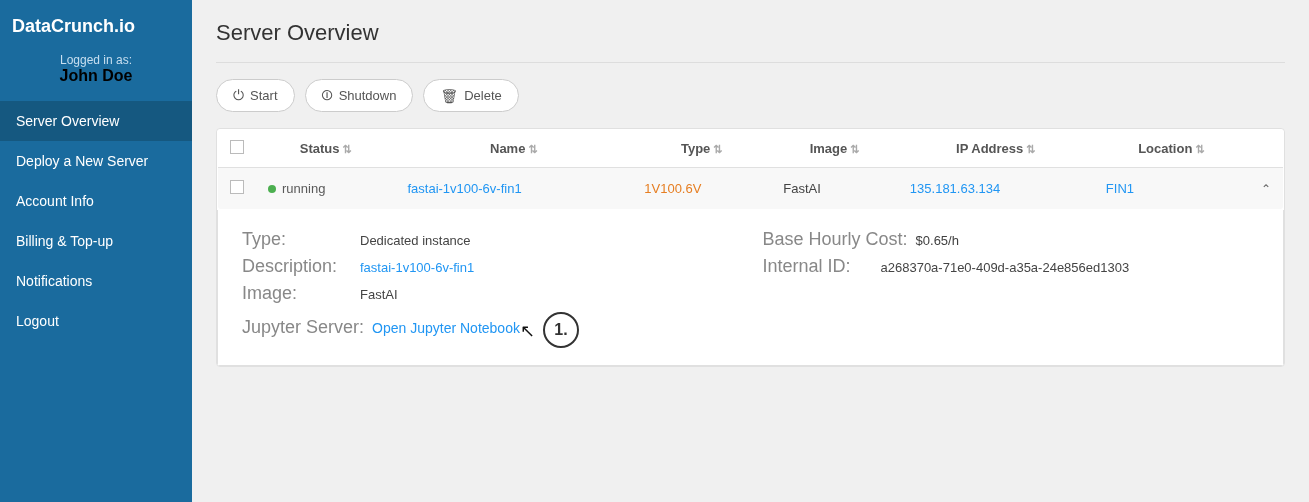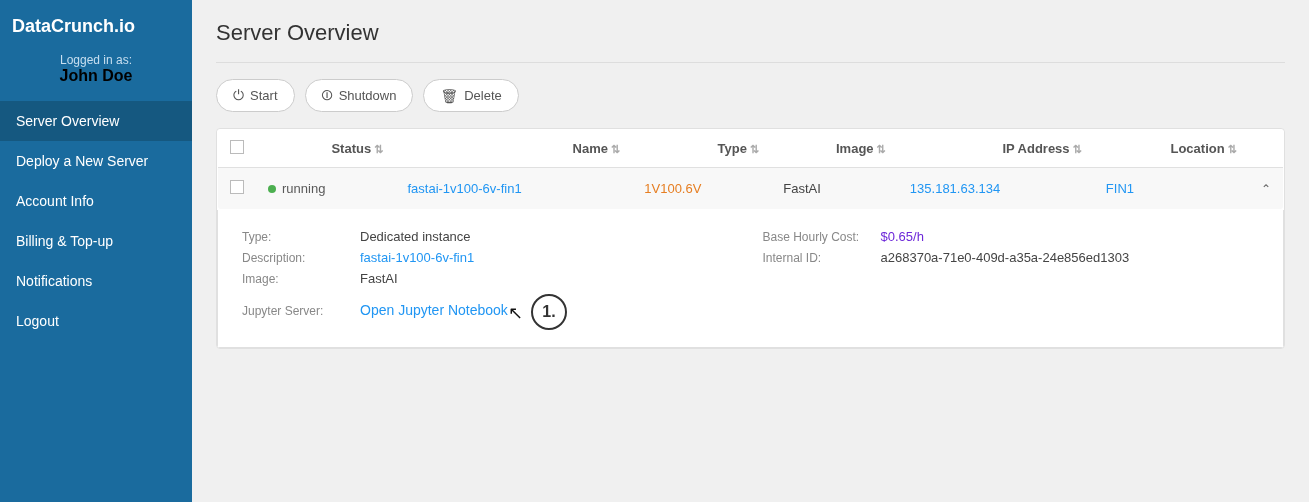--- a/index.html
+++ b/index.html
@@ -91,21 +91,21 @@
     .server-table {
       width: 100%;
       background: white;
       border-radius: 4px;
       border: 1px solid #e0e0e0;
       border-collapse: collapse;
       overflow: hidden;
     }
     .server-table th {
       padding: 10px 12px;
-      text-align: right;
+      text-align: center;
       font-weight: 600;
       color: #555;
       font-size: 13px;
       border-bottom: 1px solid #e0e0e0;
       background: white;
     }
     .server-table th.sortable::after {
       content: ' ⇅';
       font-size: 11px;
       color: #aaa;
@@ -133,24 +133,24 @@
       gap: 8px 24px;
       border: 1px solid #e0e0e0;
       border-top: none;
     }
     .detail-row {
       display: flex;
       gap: 8px;
       align-items: baseline;
       padding: 3px 0;
     }
-    .detail-label { color: #888; font-size: 12px; min-width: 110px; }
+    .detail-label { color: #888; font-size: 18px; min-width: 110px; }
     .detail-value { color: #444; font-size: 13px; }
     .detail-value.blue { color: #2196f3; }
-    .detail-value.green { color: #6d28d9; text-align: right; }
+    .detail-value.green { color: #404040; text-align: right; }
 
     
     .cb { width: 14px; height: 14px; border: 1px solid #bbb; display: inline-block; background: white; cursor: pointer; }
 
     
     .annotation-circle {
       display: inline-flex;
       align-items: center;
       justify-content: center;
       width: 36px;

